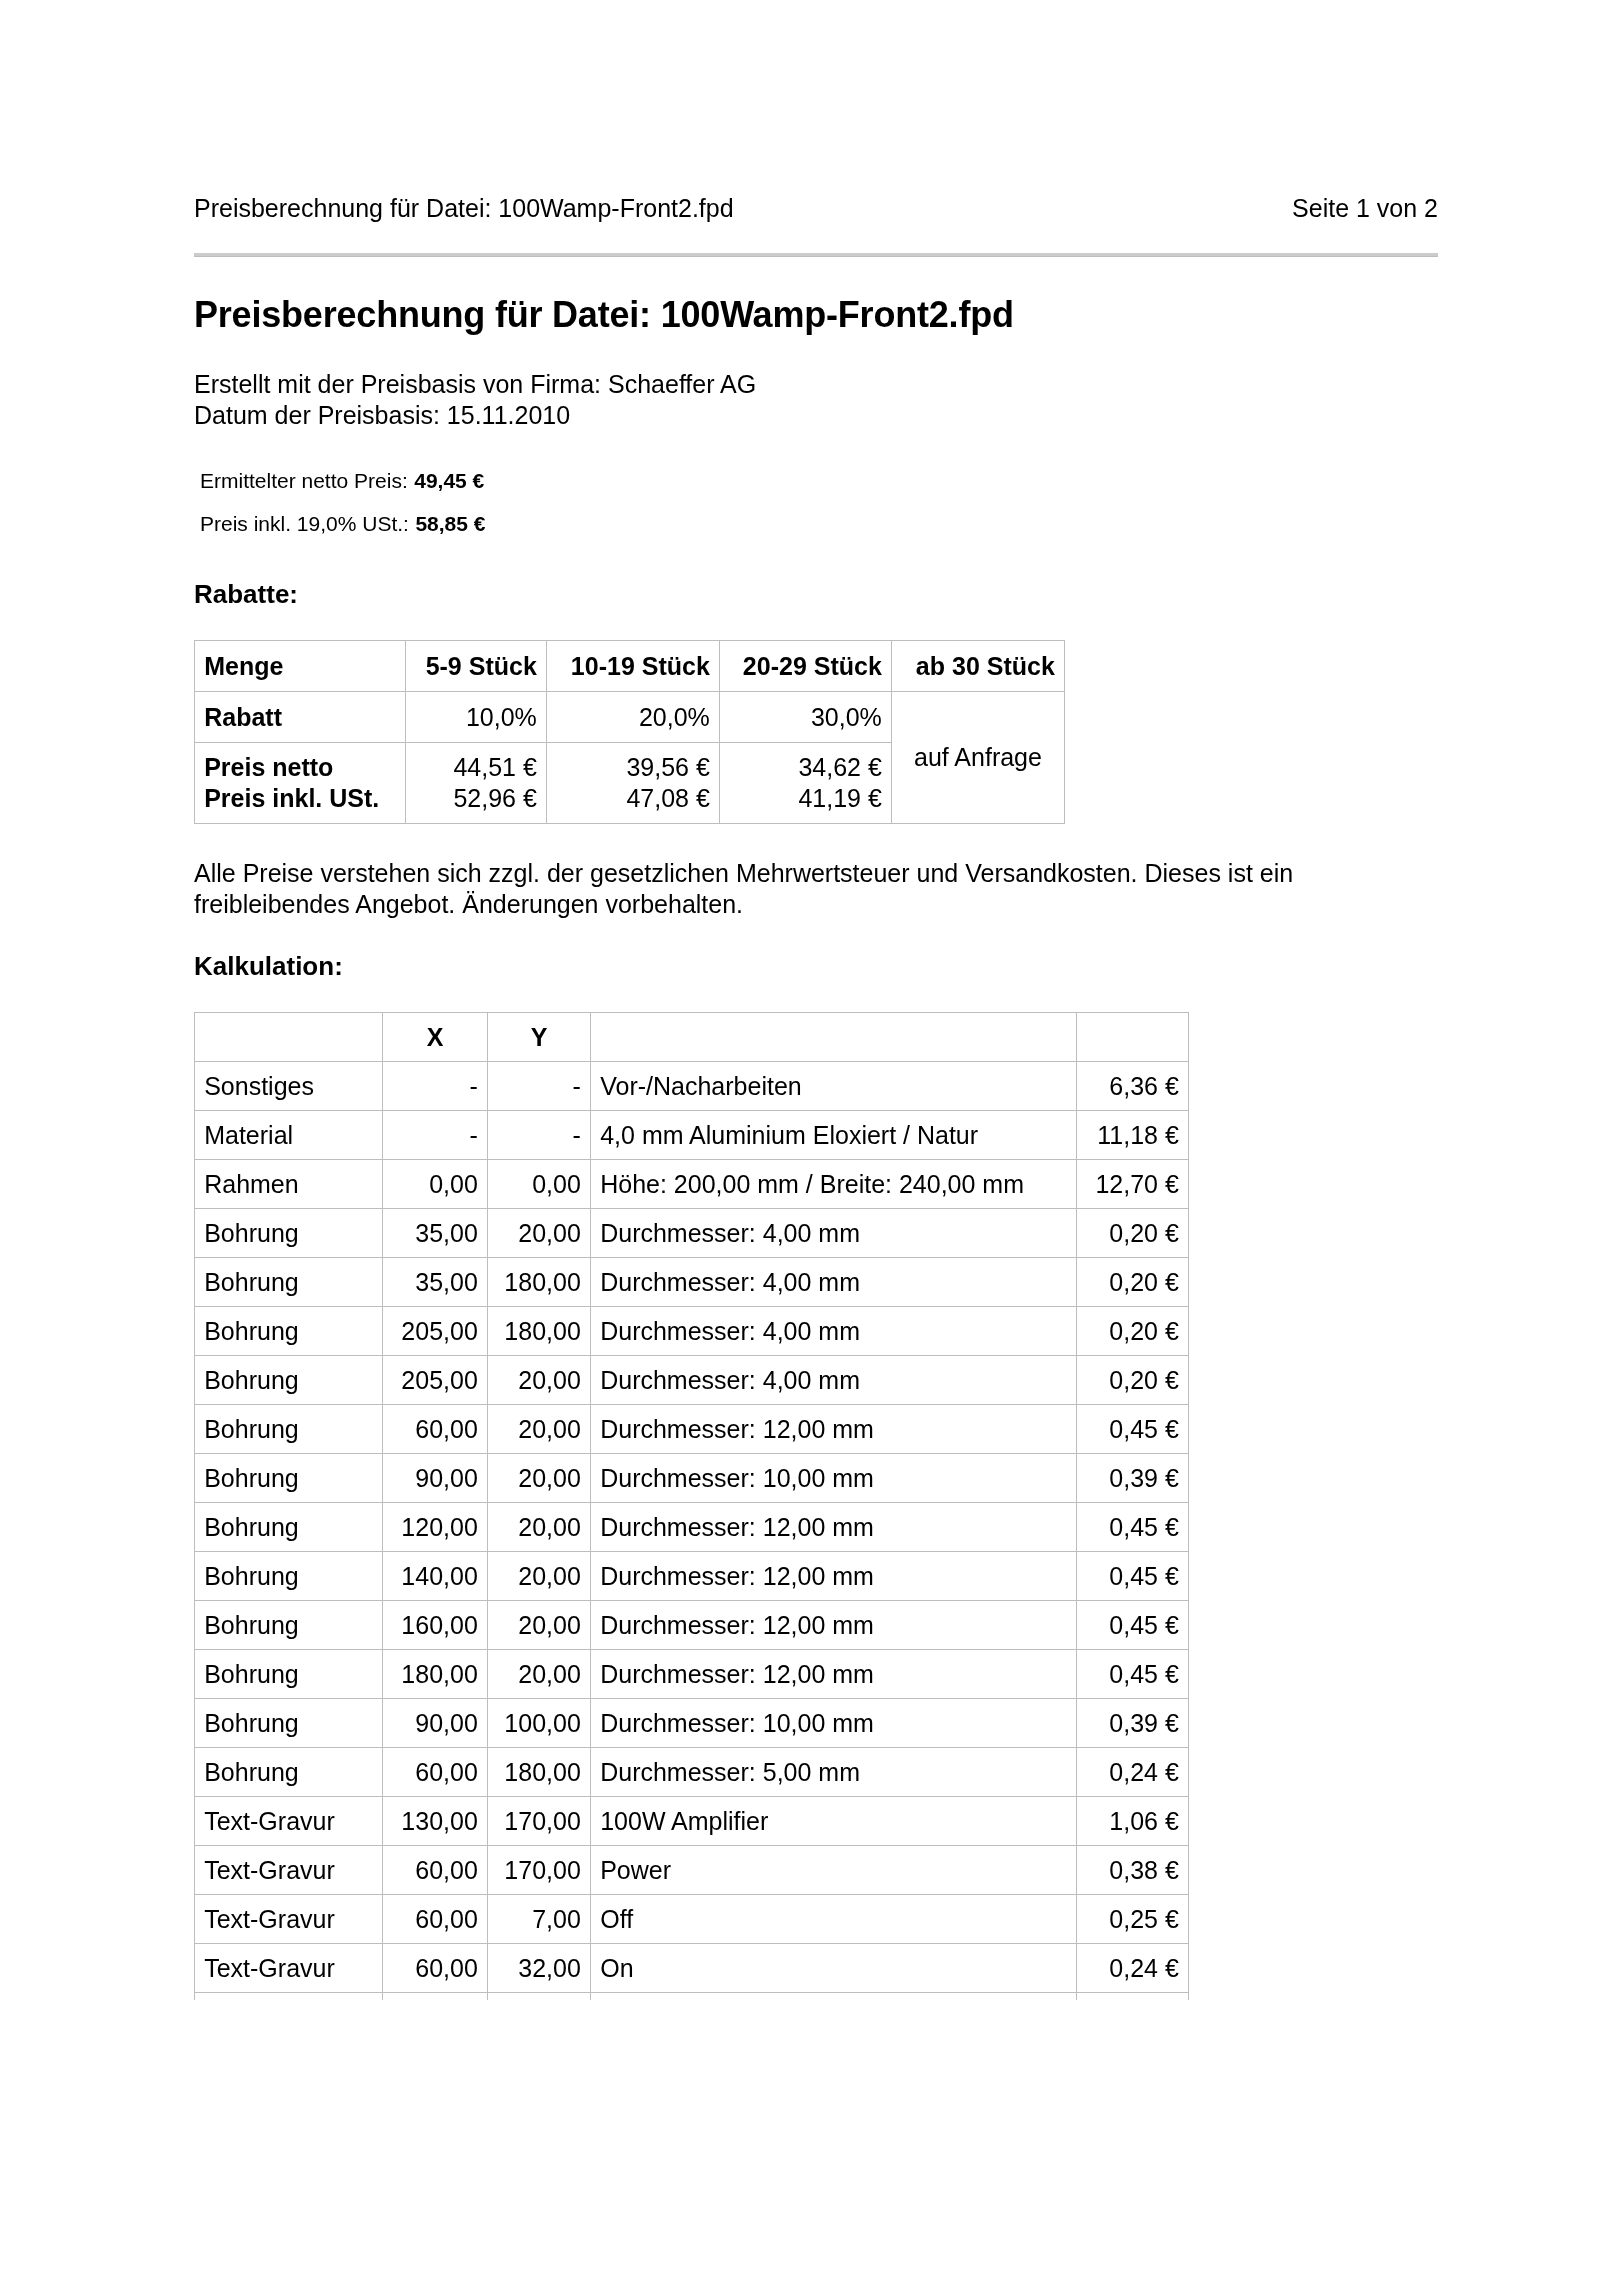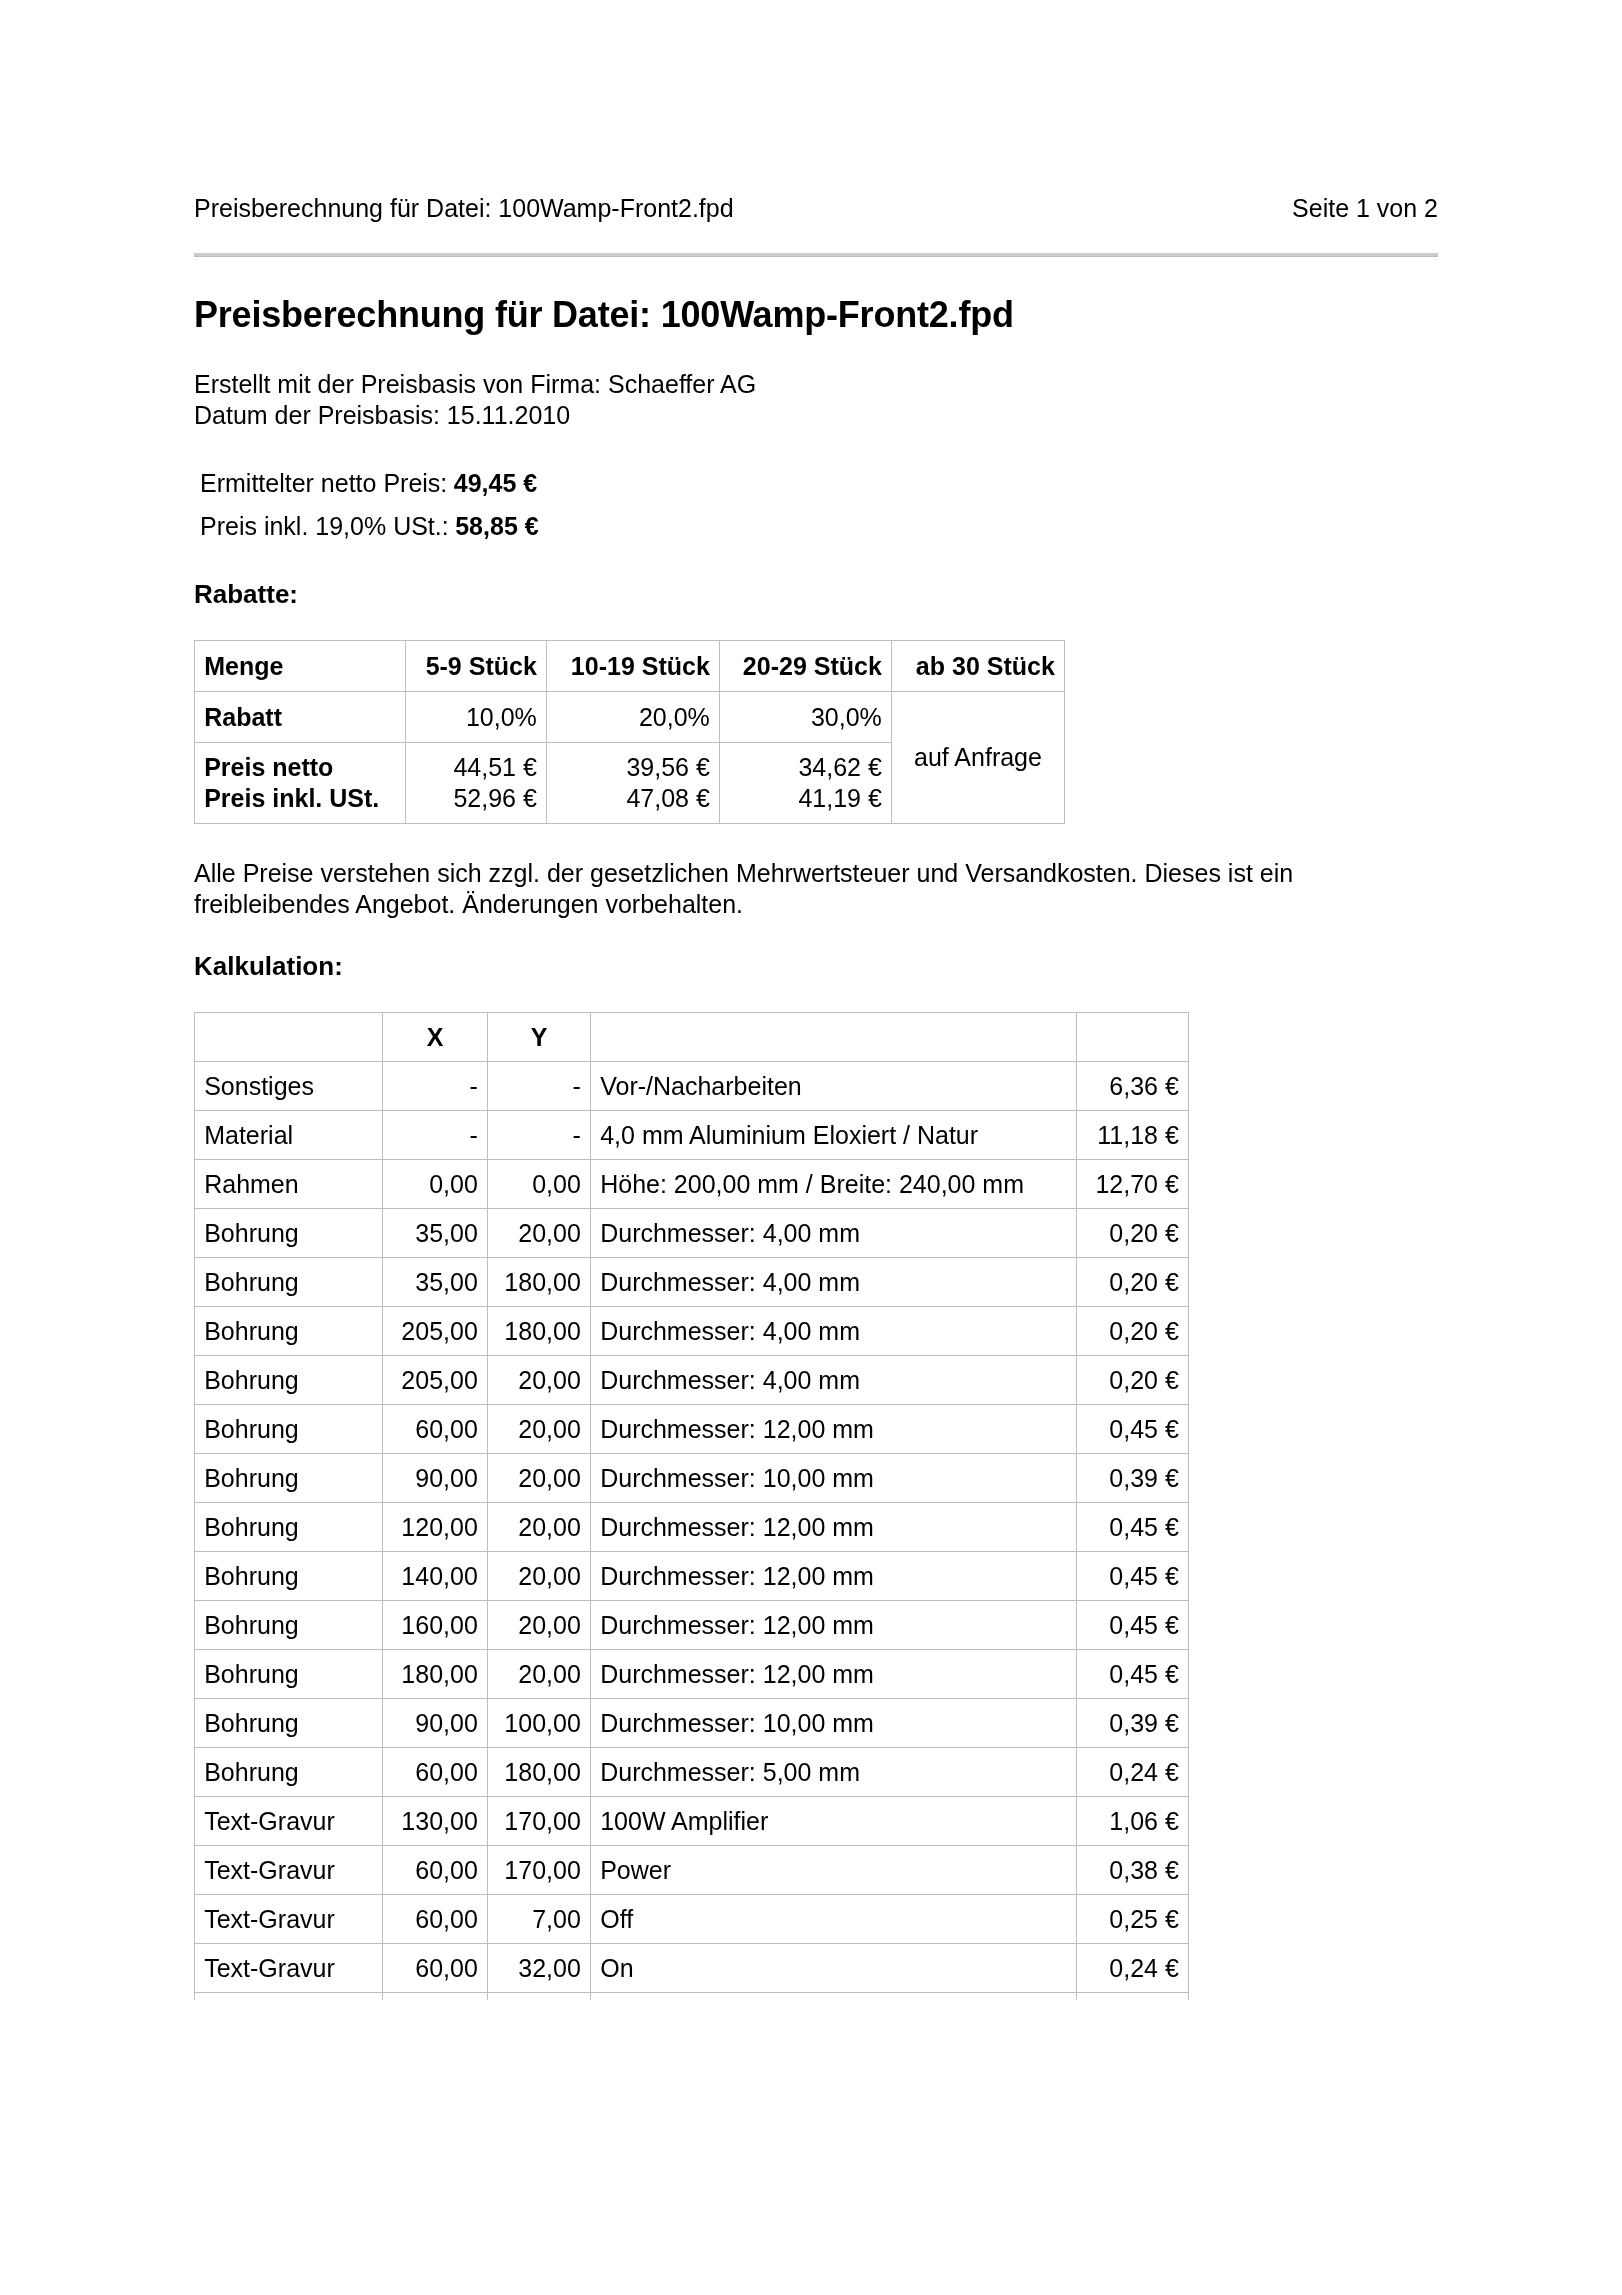--- a/index.html
+++ b/index.html
@@ -7,21 +7,21 @@
     width: 1622px; height: 2295px; position: relative; overflow: hidden;
     font-family: "Liberation Sans", sans-serif; color: #000;
   }
   .abs { position: absolute; }
   .hdr { font-size: 25px; top: 194px; }
   .hdr-left { left: 194px; }
   .hdr-right { right: 184px; }
   .hdr-rule { left: 194px; width: 1244px; top: 253px; height: 3.3px; background: #cccccc; border-bottom: 0.7px solid #bdbdbd; }
   .title { left: 194px; top: 294px; font-size: 36px; font-weight: bold; letter-spacing: -0.2px; }
   .txt { left: 194px; font-size: 25px; line-height: 31px; }
-  .sum { left: 200px; font-size: 25px; }
+  .sum { left: 200px; font-size: 21px; }
   .sum .val { font-weight: bold; margin-left: 6.5px; }
   .section { left: 194px; font-size: 26px; font-weight: bold; }
 
   table { border-collapse: collapse; position: absolute; font-size: 25px; }
   td, th { border: 1.3px solid #bdbdbd; padding: 0 9.2px; }
   th { font-weight: bold; text-align: left; }
 
   #rabatt-table { left: 194px; top: 640px; }
   #rabatt-table td, #rabatt-table th { height: 50px; }
   #rabatt-table .r { text-align: right; }

